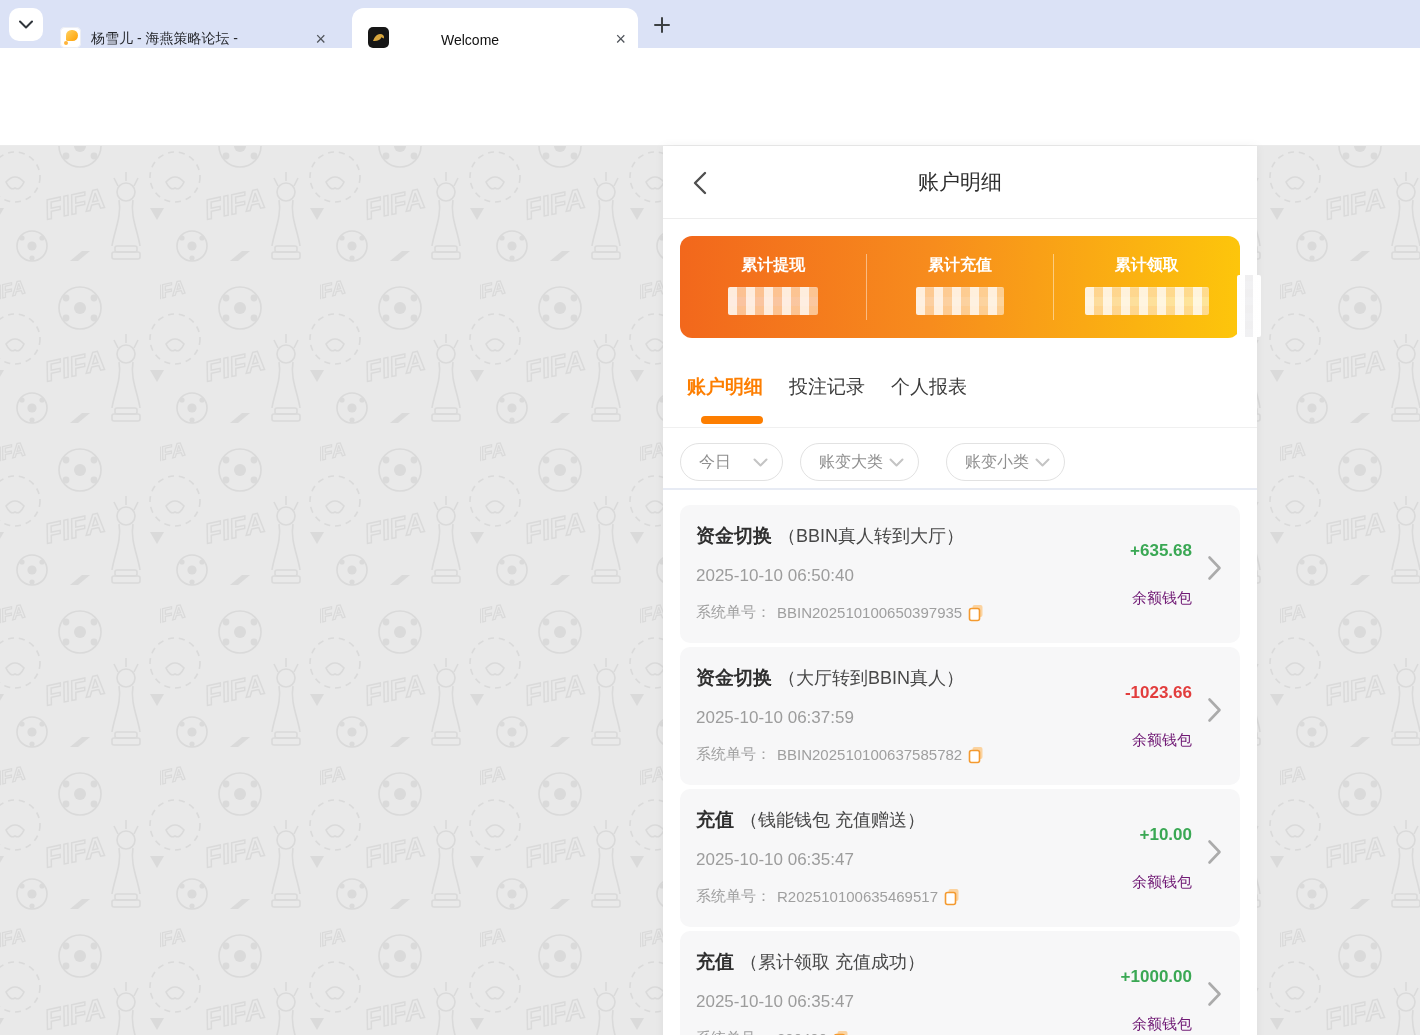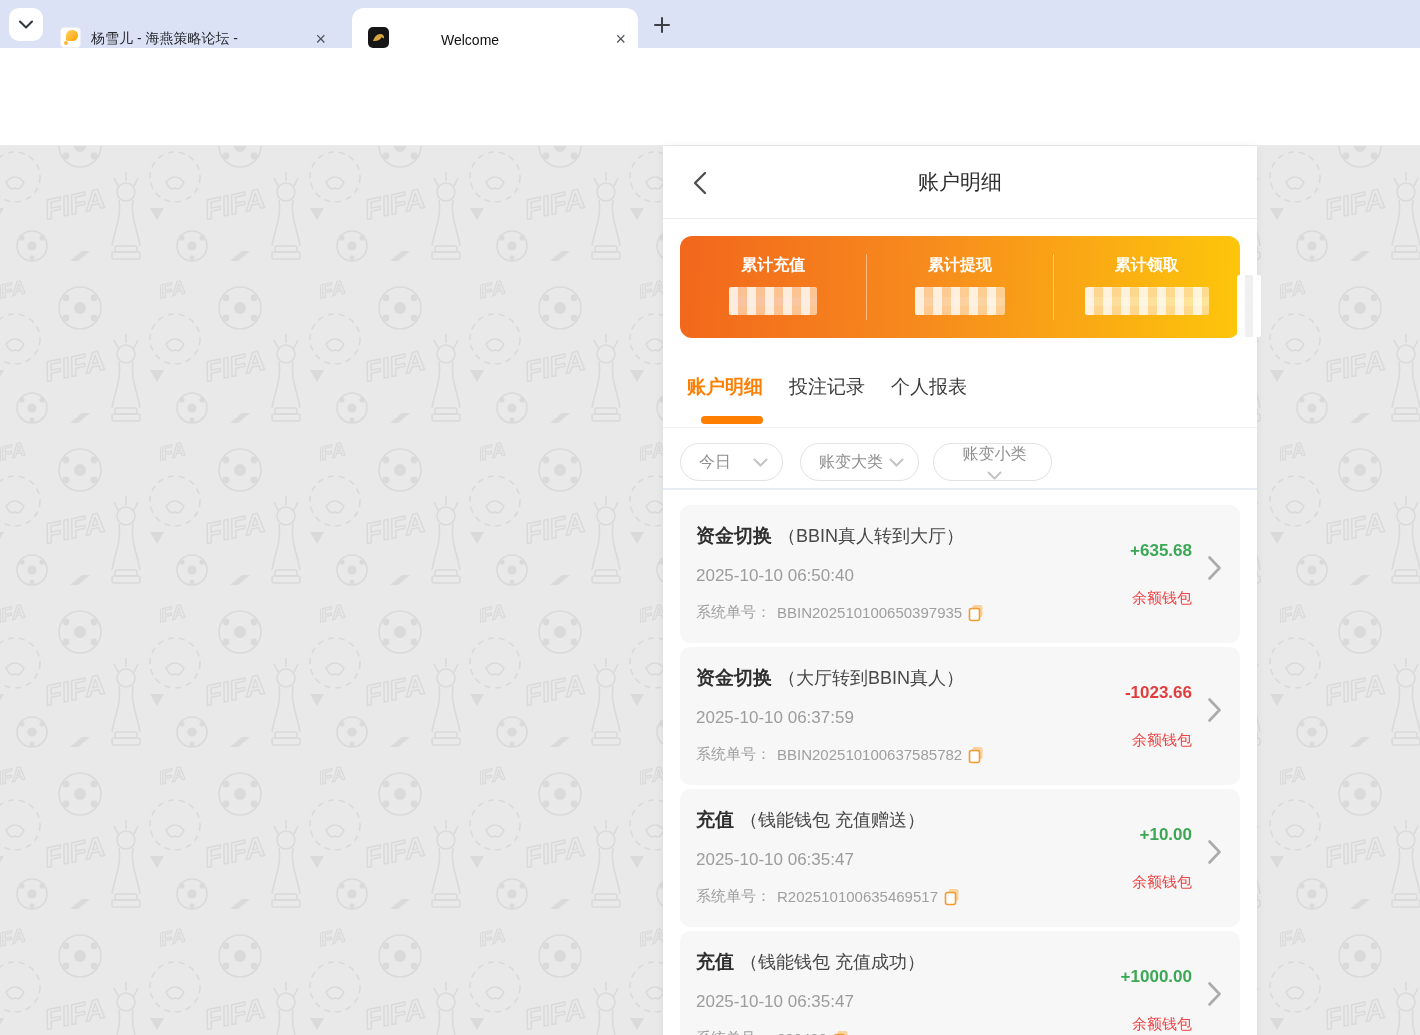--- a/index.html
+++ b/index.html
@@ -55,21 +55,21 @@
     display:flex;align-items:center;justify-content:space-between;padding:0 14px 0 18px;background:#fff;}
   .pill .plabel{font-size:16px;color:#8f8f8f;}
   #filters-div{position:absolute;left:0;top:342px;width:594px;height:2px;background:#e7ebf4;}
   .trow{position:absolute;left:17px;width:560px;height:138px;background:#f7f7f8;border-radius:10px;text-decoration:underline;}
   .t-title{position:absolute;left:16px;top:18px;white-space:nowrap;}
   .t-type{font-size:19px;font-weight:bold;color:#2f2f2f;}
   .t-detail{font-size:18px;color:#484848;margin-left:6px;}
   .t-date{position:absolute;left:16px;top:61px;font-size:17px;color:#9c9c9c;}
   .t-sys{position:absolute;left:16px;top:98px;font-size:15px;color:#9f9f9f;display:flex;align-items:center;gap:6px;}
   .t-amt{position:absolute;right:48px;top:36px;font-size:17px;font-weight:600;}
-  .t-wallet{position:absolute;right:48px;top:84px;font-size:15px;color:#ef4444;}
+  .t-wallet{position:absolute;right:48px;top:84px;font-size:15px;color:#701a75;}
   .t-chev{position:absolute;right:18px;top:50px;}
 </style>
 </head>
 <body>
 
 <div id="tabstrip">
   <div id="tabsearch">
     <svg width="14" height="9" viewBox="0 0 14 9">
         <polyline points="1,1.5 7,7.5 13,1.5" fill="none" stroke="#30353b" stroke-width="2" stroke-linecap="round" stroke-linejoin="round"></polyline>
       </svg>
@@ -195,26 +195,26 @@
   <div id="panel">
     <div id="pgheader">
       <svg id="backchev" width="14" height="24" viewBox="0 0 14 24">
           <polyline points="12,2 2,12 12,22" fill="none" stroke="#4f4f4f" stroke-width="2.4" stroke-linecap="round" stroke-linejoin="round"></polyline>
         </svg>
       <div id="pgtitle">账户明细</div>
     </div>
 
     <div id="statcard">
       <div class="statcol">
+        <div class="statlabel">累计提现</div>
+        <div class="mask" style="width:90px"></div>
+      </div>
+      <div class="statcol">
         <div class="statlabel">累计充值</div>
         <div class="mask" style="width:88px"></div>
-      </div>
-      <div class="statcol">
-        <div class="statlabel">累计提现</div>
-        <div class="mask" style="width:90px"></div>
       </div>
       <div class="statcol">
         <div class="statlabel">累计领取</div>
         <div class="mask" style="width:124px"></div>
       </div>
       <div class="statdiv" style="left:186px;"></div>
       <div class="statdiv" style="left:373px;"></div>
     </div>
     <div id="maskspill"></div>
 
@@ -231,21 +231,21 @@
       <svg width="15" height="9" viewBox="0 0 15 9">
           <polyline points="1.5,1.5 7.5,7.5 13.5,1.5" fill="none" stroke="#c4c4c4" stroke-width="2" stroke-linecap="round" stroke-linejoin="round"></polyline>
         </svg>
     </div>
     <div class="pill" style="left:137px;width:119px;">
       <span class="plabel">账变大类</span>
       <svg width="15" height="9" viewBox="0 0 15 9">
           <polyline points="1.5,1.5 7.5,7.5 13.5,1.5" fill="none" stroke="#c4c4c4" stroke-width="2" stroke-linecap="round" stroke-linejoin="round"></polyline>
         </svg>
     </div>
-    <div class="pill" style="left:270px;width:119px;flex-direction:column;">
+    <div class="pill" style="left:283px;width:119px;">
       <span class="plabel">账变小类</span>
       <svg width="15" height="9" viewBox="0 0 15 9">
           <polyline points="1.5,1.5 7.5,7.5 13.5,1.5" fill="none" stroke="#c4c4c4" stroke-width="2" stroke-linecap="round" stroke-linejoin="round"></polyline>
         </svg>
     </div>
     <div id="filters-div"></div>
 
     <div class="trow" style="top:359px;">
       <div class="t-title"><span class="t-type">资金切换</span><span class="t-detail">（BBIN真人转到大厅）</span></div>
       <div class="t-date">2025-10-10 06:50:40</div>
@@ -294,21 +294,21 @@
           </svg>
       </div>
       <div class="t-amt" style="color:#3aa854">+10.00</div>
       <div class="t-wallet">余额钱包</div>
       <svg class="t-chev" width="15" height="26" viewBox="0 0 15 26">
           <polyline points="2.5,2.5 12.5,13 2.5,23.5" fill="none" stroke="#ababab" stroke-width="2.6" stroke-linecap="round" stroke-linejoin="round"></polyline>
         </svg>
     </div>
 
     <div class="trow" style="top:785px;">
-      <div class="t-title"><span class="t-type">充值</span><span class="t-detail">（钱能钱包 充值成功）</span></div>
+      <div class="t-title"><span class="t-type">充值</span><span class="t-detail">（累计领取 充值成功）</span></div>
       <div class="t-date">2025-10-10 06:35:47</div>
       <div class="t-sys">
         <span>系统单号：</span>
           <span>200400</span>
         <svg width="16" height="18" viewBox="0 0 16 18">
             <rect x="4.5" y="1" width="10" height="12" rx="2" fill="#fbd3a0"></rect>
             <rect x="1.5" y="4.5" width="10" height="12" rx="2" fill="#fff" stroke="#f49a2f" stroke-width="1.6"></rect>
           </svg>
       </div>
       <div class="t-amt" style="color:#3aa854">+1000.00</div>

